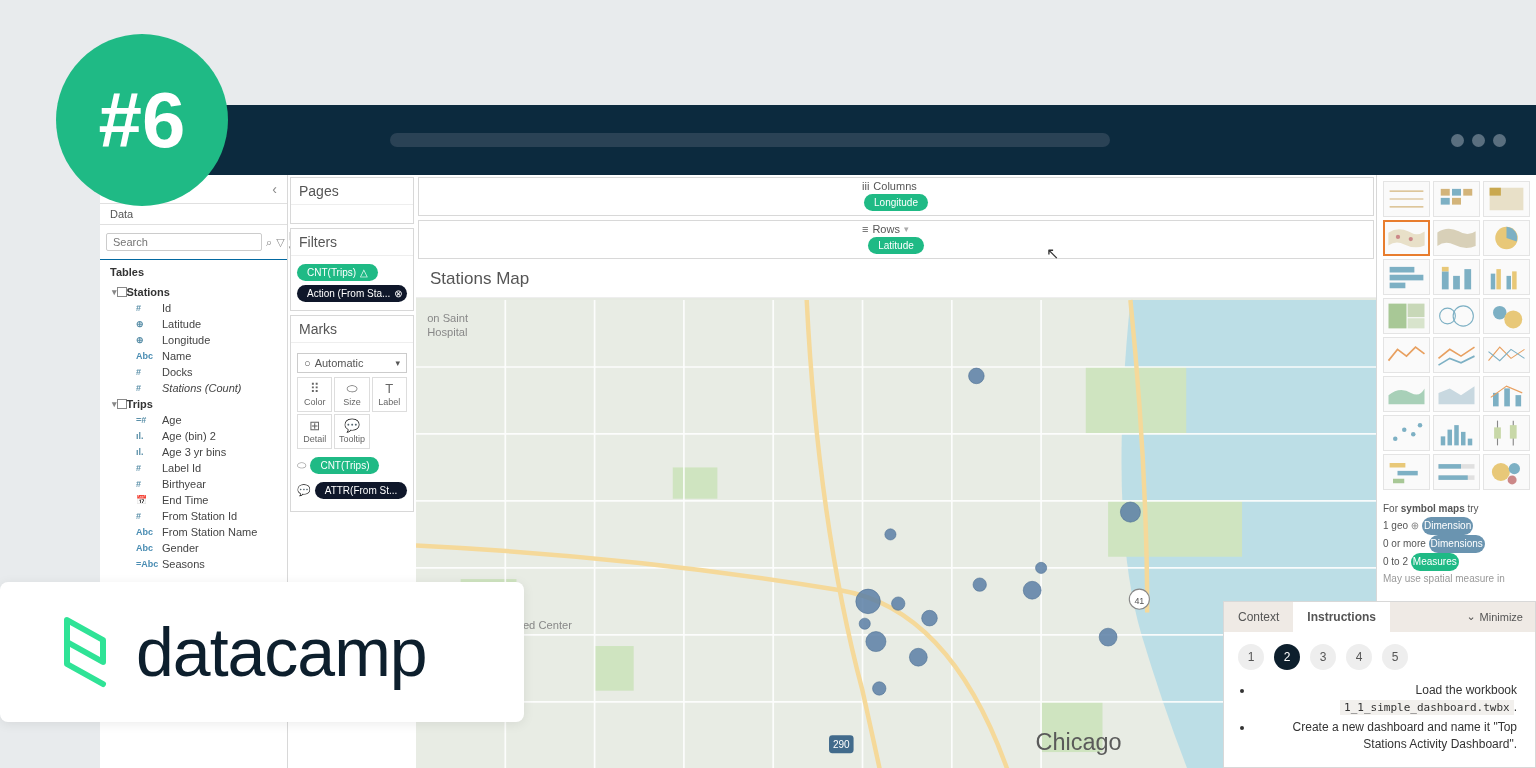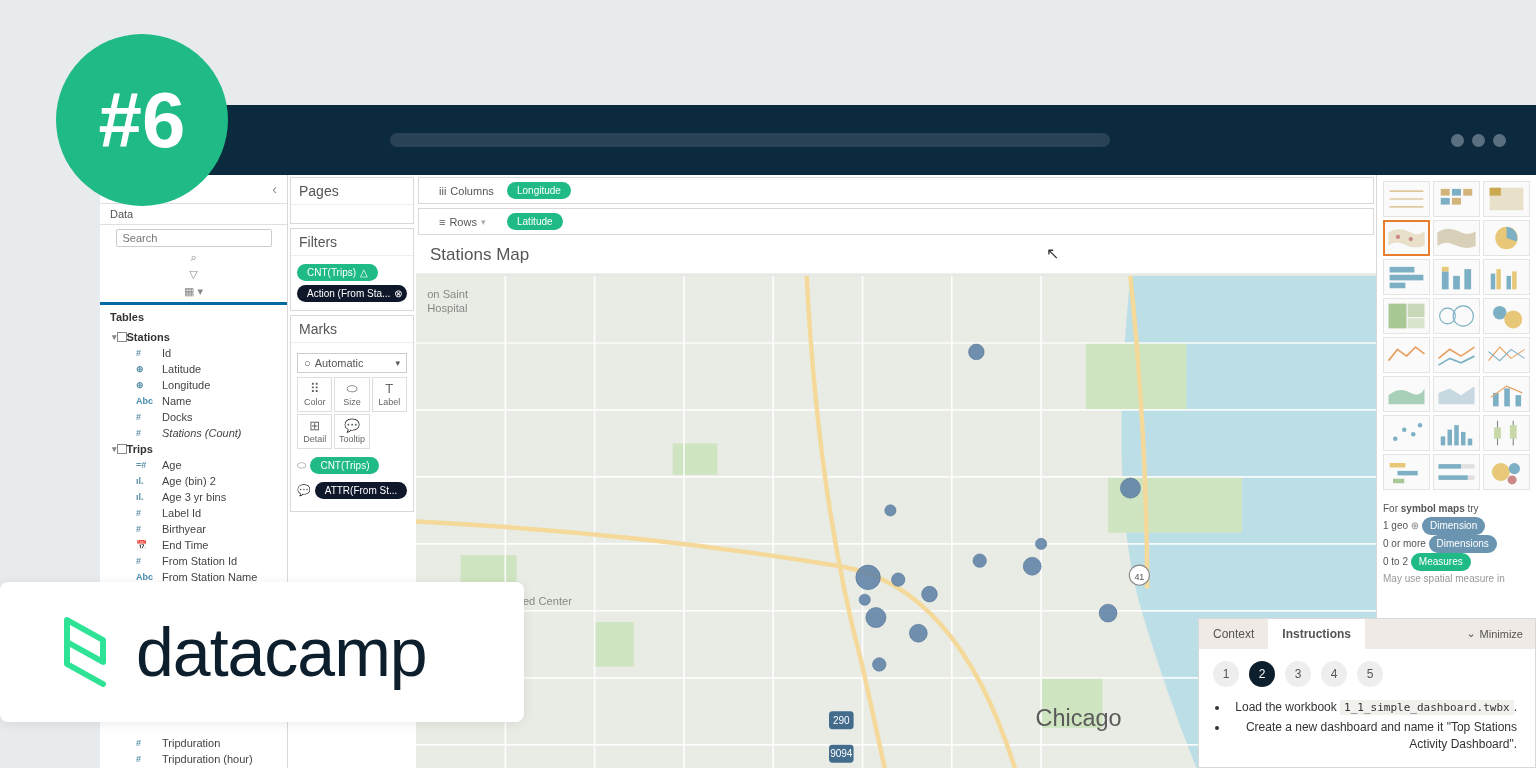--- a/index.html
+++ b/index.html
@@ -12,21 +12,21 @@
 .url-bar { margin-left: 260px; height: 14px; width: 720px; background: #2a4255; border-radius: 7px; }
 .chrome-dots { margin-left: auto; display: flex; gap: 8px; }
 .chrome-dots span { width: 13px; height: 13px; background: #5a6f7f; border-radius: 50%; }
 
 .app-window { position: absolute; top: 175px; left: 100px; right: 0; bottom: 0; background: #fff; display: flex; z-index: 5; }
 
 .left-panel { width: 188px; border-right: 1px solid #d8d8d8; display: flex; flex-direction: column; font-size: 11px; }
 .panel-header { display: flex; align-items: center; padding: 6px 10px; border-bottom: 1px solid #e0e0e0; color: #555; }
 .panel-header .collapse { margin-left: auto; font-size: 14px; color: #888; }
 .data-label { padding: 4px 10px; color: #555; border-bottom: 1px solid #e0e0e0; }
-.search-row { display: flex; align-items: center; padding: 4px 6px; gap: 4px; border-bottom: 3px solid #0369a1; flex-direction: column; }
+.search-row { display: flex; align-items: center; padding: 4px 6px; gap: 4px; border-bottom: 1px solid #0369a1; }
 .search-input { flex: 1; border: 1px solid #ccc; border-radius: 2px; padding: 2px 6px; font-size: 11px; color: #888; }
 .search-icons { color: #888; font-size: 11px; }
 .tables-header { padding: 6px 10px; font-weight: 700; color: #333; }
 .tree-group { padding: 2px 12px; display: flex; align-items: center; font-weight: 700; color: #333; }
 .tree-group::before { content: "▾"; font-size: 9px; color: #888; }
 .tree-icon { width: 10px; height: 10px; border: 1px solid #888; }
 .tree-item { padding: 2px 10px 2px 36px; display: flex; align-items: center; gap: 6px; color: #444; white-space: nowrap; }
 .type-badge { width: 20px; font-size: 9px; color: #5a8fa8; font-weight: 600; }
 .type-badge.abc { color: #4a8db3; }
 .italic { font-style: italic; }
@@ -43,37 +43,37 @@
 .marks-dropdown::before { content: "○"; margin-right: 4px; }
 .marks-dropdown::after { content: "▾"; margin-left: auto; font-size: 9px; }
 .marks-grid { display: grid; grid-template-columns: repeat(3, 1fr); gap: 2px; }
 .marks-btn { border: 1px solid #ddd; padding: 4px 2px; text-align: center; font-size: 9px; color: #666; cursor: pointer; }
 .marks-btn .mi { display: block; font-size: 13px; line-height: 14px; margin-bottom: 1px; }
 .mark-pills { margin-top: 6px; }
 .mark-pill-row { display: flex; align-items: center; gap: 4px; margin-bottom: 4px; }
 .mark-pill-row .mi { font-size: 11px; color: #888; }
 
 .main-col { flex: 1; display: flex; flex-direction: column; }
-.shelf-row { display: flex; align-items: center; border: 1px solid #d8d8d8; margin: 2px; padding: 2px 20px; }
+.shelf-row { display: flex; align-items: center; border: 1px solid #d8d8d8; margin: 2px; padding: 2px 6px; flex-direction: column; }
 .shelf-label { width: 68px; font-size: 11px; color: #555; display: flex; align-items: center; gap: 4px; }
 .shelf-label::after { content: ""; }
 .worksheet-title { padding: 8px 14px; font-size: 17px; color: #555; border-bottom: 1px solid #eee; }
 .map-area { flex: 1; background: #e6eae2; position: relative; overflow: hidden; }
 .map-svg { width: 100%; height: 100%; }
 
 .right-panel { width: 160px; border-left: 1px solid #d8d8d8; padding: 6px; }
 .showme-grid { display: grid; grid-template-columns: repeat(3, 1fr); gap: 3px; }
 .showme-cell { height: 36px; border: 1px solid #e4e4e4; background: #fafafa; display: flex; align-items: center; justify-content: center; }
 .showme-cell.selected { border: 2px solid #e87d2e; }
 .showme-hint { font-size: 10px; color: #555; margin-top: 11px; line-height: 1.6; }
-.hint-pill { display: inline-block; padding: 1px 8px; border-radius: 9px; color: #fff; font-size: 10px; }
+.hint-pill { display: inline-block; padding: 1px 2px; border-radius: 9px; color: #fff; font-size: 10px; }
 .hint-pill.dim { background: #6a94b0; }
 .hint-pill.meas { background: #1fba85; }
 
-.instructions-panel { position: absolute; bottom: 0; right: 0; width: 338px; background: #fff; border: 1px solid #d8d8d8; z-index: 50; font-size: 12px; }
+.instructions-panel { position: absolute; bottom: 0; right: 0; width: 313px; background: #fff; border: 1px solid #d8d8d8; z-index: 50; font-size: 12px; }
 .instr-tabs { display: flex; background: #efeae5; align-items: center; }
 .instr-tab { padding: 8px 14px; color: #555; cursor: pointer; }
 .instr-tab.active { background: #fff; font-weight: 700; }
 .instr-min { margin-left: auto; padding: 8px 12px; font-size: 11px; color: #555; display: flex; align-items: center; gap: 4px; }
 .step-nums { display: flex; gap: 10px; padding: 12px 14px; }
 .step-num { width: 26px; height: 26px; border-radius: 50%; background: #eee; display: flex; align-items: center; justify-content: center; font-size: 12px; color: #555; }
 .step-num.active { background: #0d1f2d; color: #fff; }
 .instr-list { padding: 0 18px 10px 30px; font-size: 12px; color: #333; }
 .instr-list li { margin-bottom: 4px; line-height: 1.4; text-align: right; }
 .instr-list code { background: #f2f0ed; padding: 1px 4px; font-family: monospace; font-size: 11px; }

